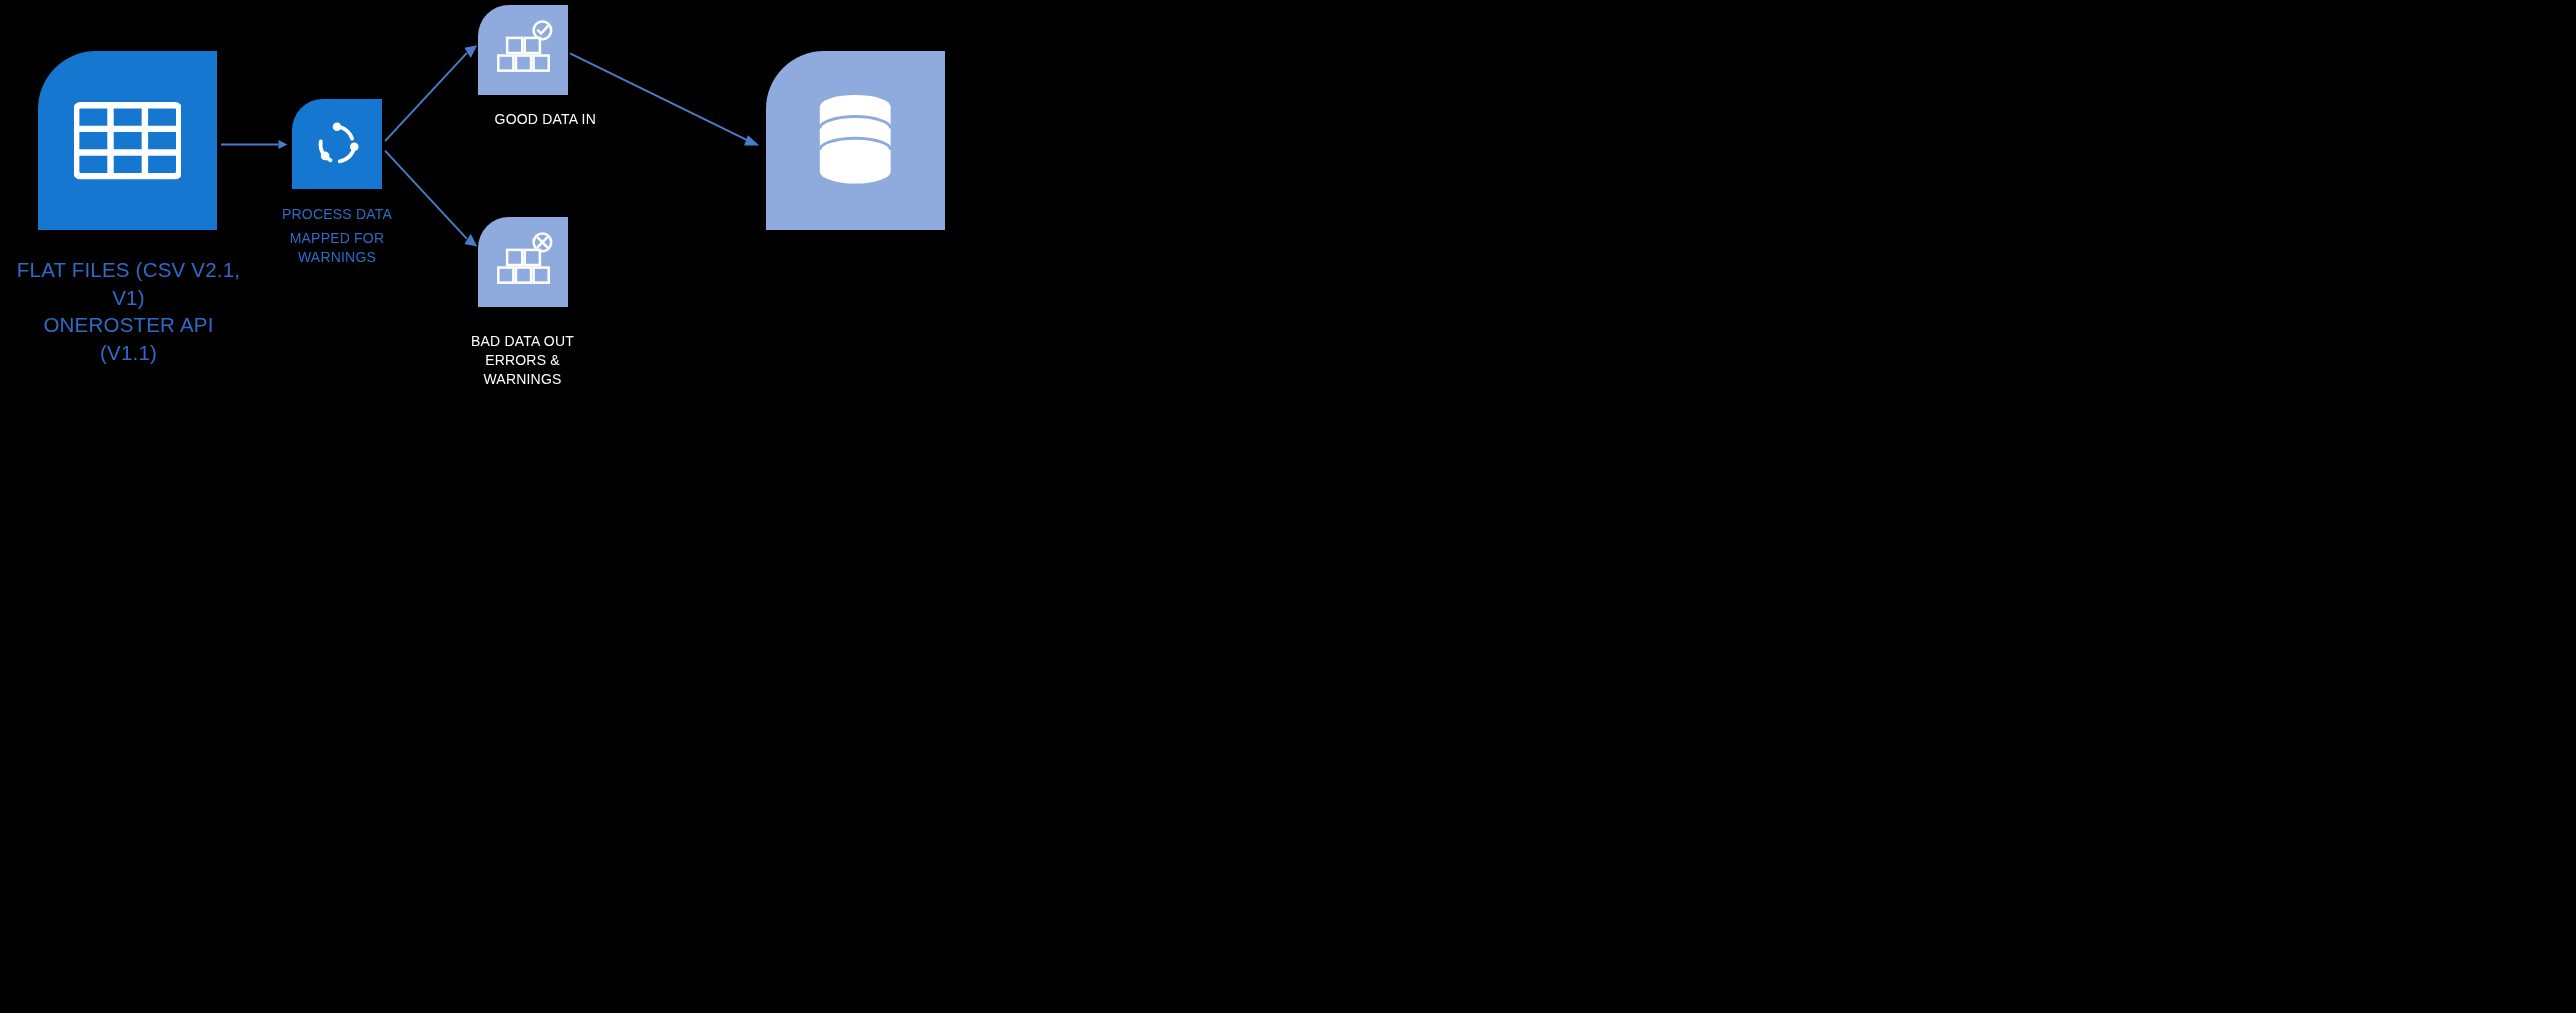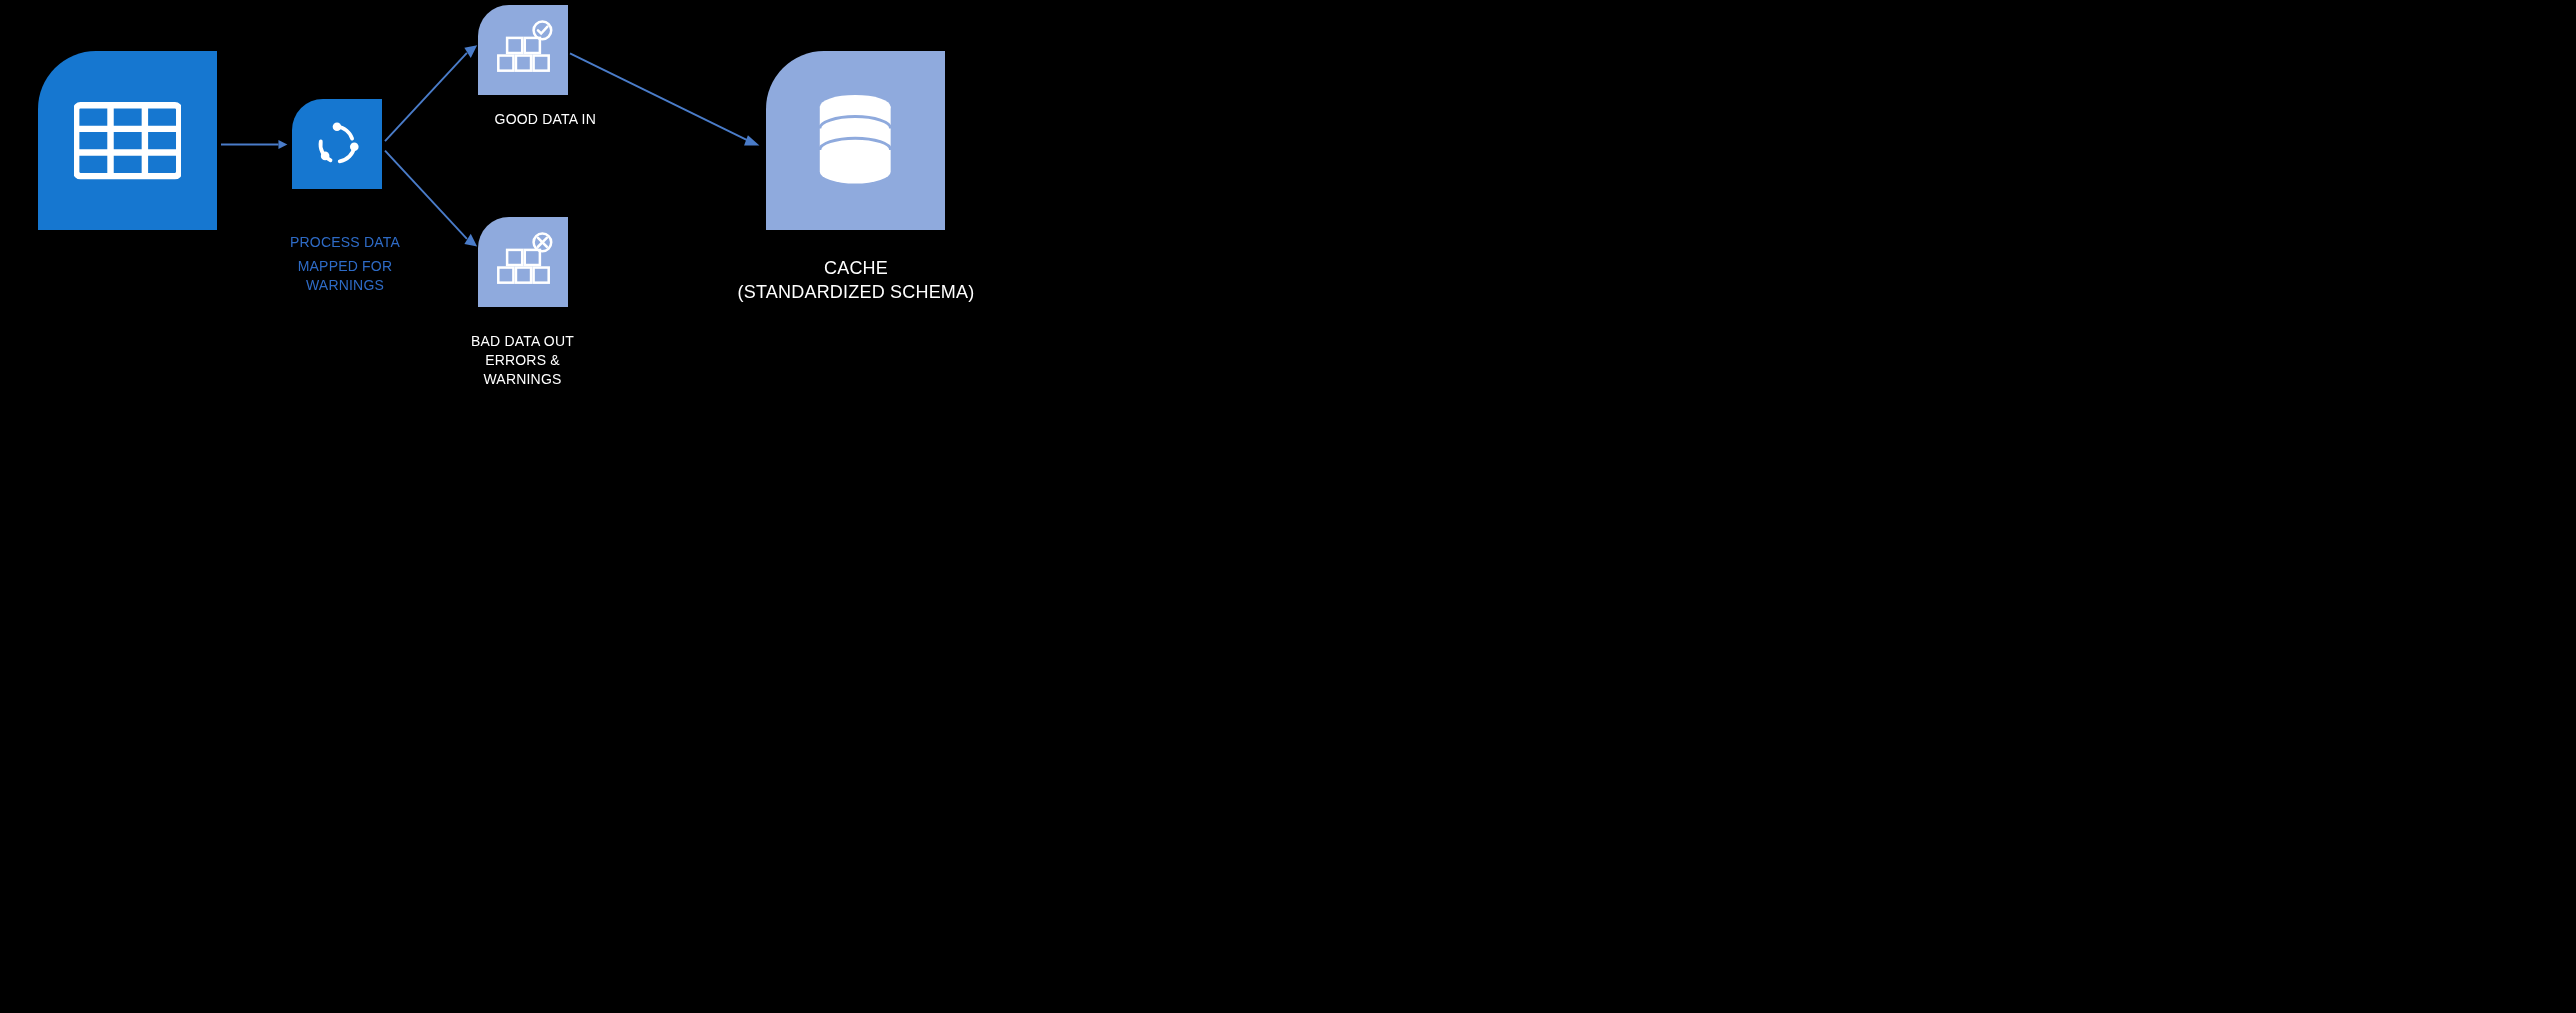--- a/index.html
+++ b/index.html
@@ -54,37 +54,41 @@
 
   <div class="tile large blue" style="left:38px; top:51px;">
     <svg class="icon-wrap" viewBox="0 0 100 70">
       <rect x="2" y="2" width="96" height="66" rx="4" fill="none" stroke="#fff" stroke-width="6"></rect>
       <line x1="2" y1="24" x2="98" y2="24" stroke="#fff" stroke-width="6"></line>
       <line x1="2" y1="46" x2="98" y2="46" stroke="#fff" stroke-width="6"></line>
       <line x1="34" y1="2" x2="34" y2="68" stroke="#fff" stroke-width="6"></line>
       <line x1="66" y1="2" x2="66" y2="68" stroke="#fff" stroke-width="6"></line>
     </svg>
   </div>
+  <div class="caption big" style="left:13px; top:256px; width:231px;">
+    <div>FLAT FILES (CSV V2.1, V1)</div>
+    <div>ONEROSTER API (V1.1)</div>
+  </div>
 
   <svg class="arrow" style="left:221px; top:138px; width:67px; height:13px;" viewBox="0 0 105 20" width="67" height="13">
     <line x1="0" y1="10" x2="90" y2="10"></line>
     <polygon points="90,3 104,10 90,17"></polygon>
   </svg>
 
   <div class="tile med blue" style="left:292px; top:99px;">
     <svg class="icon-wrap" viewBox="0 0 100 100">
       <path d="M 50 18 A 32 32 0 0 1 78 40" fill="none" stroke="#fff" stroke-width="7" stroke-linecap="round"></path>
       <path d="M 82 55 A 32 32 0 0 1 55 82" fill="none" stroke="#fff" stroke-width="7" stroke-linecap="round"></path>
       <path d="M 38 80 A 32 32 0 0 1 20 45" fill="none" stroke="#fff" stroke-width="7" stroke-linecap="round"></path>
       <circle cx="50" cy="18" r="8" fill="#fff"></circle>
       <circle cx="82" cy="55" r="8" fill="#fff"></circle>
       <circle cx="28" cy="72" r="8" fill="#fff"></circle>
     </svg>
   </div>
-  <div class="caption" style="left:284px; top:205px; width:122px; font-size:14px;margin-top:28px;">
+  <div class="caption" style="left:276px; top:205px; width:122px; font-size:14px;">
     <div>PROCESS DATA</div>
     <div style="height:5.1px"></div>
     <div>MAPPED FOR</div>
     <div>WARNINGS</div>
   </div>
 
   <svg class="arrow" style="left:385px; top:45px; width:96px; height:106px;" viewBox="0 0 150 165" width="96" height="106">
     <line x1="0" y1="150" x2="128" y2="12"></line>
     <polygon points="124,4 144,0 134,20"></polygon>
   </svg>
@@ -134,19 +138,15 @@
   <div class="tile cache lblue" style="left:766px; top:51px;">
     <svg viewBox="0 0 100 100" style="width:55%; height:55%;">
       <ellipse cx="50" cy="16" rx="36" ry="12" fill="#fff"></ellipse>
       <path d="M14 16 v22 a36 12 0 0 0 72 0 v-22" fill="#fff"></path>
       <ellipse cx="50" cy="38" rx="36" ry="12" fill="none" stroke="#8FAADD" stroke-width="3"></ellipse>
       <path d="M14 38 v22 a36 12 0 0 0 72 0 v-22" fill="#fff"></path>
       <ellipse cx="50" cy="60" rx="36" ry="12" fill="none" stroke="#8FAADD" stroke-width="3"></ellipse>
       <path d="M14 60 v22 a36 12 0 0 0 72 0 v-22" fill="#fff"></path>
     </svg>
   </div>
-  <div class="caption big" style="left:718px; top:256px; width:276px; color:#fff; font-size:18px;">
-    <div>CACHE</div>
-    <div>(STANDARDIZED SCHEMA)</div>
-  </div>
 
 </div>
 
 
 </body></html>

